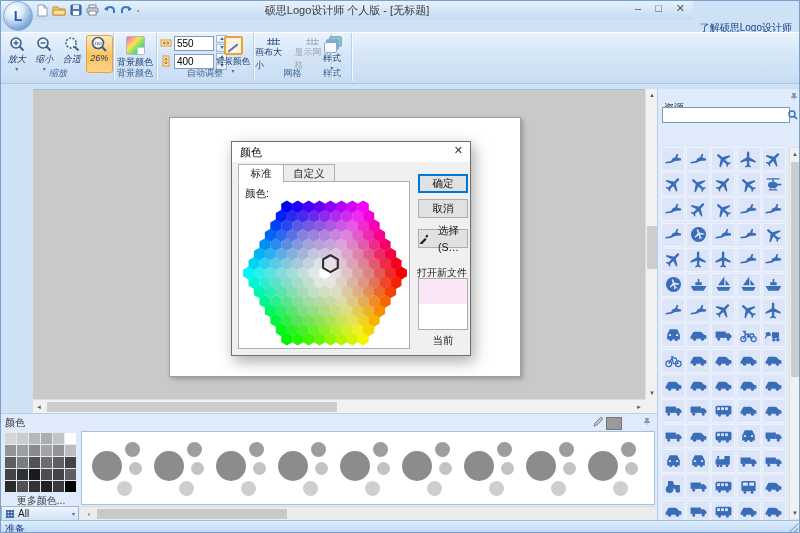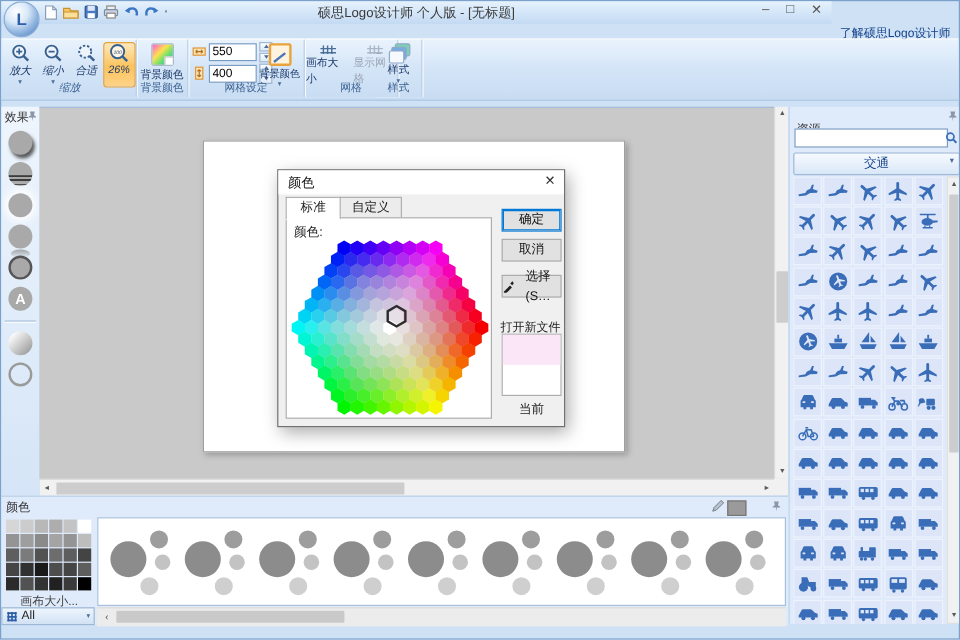--- a/index.html
+++ b/index.html
@@ -383,21 +383,21 @@
             <span class="spinbtn">
               <i class="tri-dn"></i>
             </span>
           </span>
       </div>
       <div class="rbtn" style="position:absolute;right:1px;top:2px;width:36px;font-size:8.5px;">
         <span class="autoicon"></span>
         <span>背景颜色</span>
           <span class="ddarrow">▾</span>
       </div>
-      <div class="rgroup-label">网格设定</div>
+      <div class="rgroup-label">自动调整</div>
     </div>
 
     <div class="rgroup" style="left:253px;width:77px;">
       <div class="rbtns" style="justify-content:center;gap:2px;">
         <div class="rbtn" style="width:36px;">
           <svg width="16" height="16">
               <path d="M2 4.5h13M2 8h13M2 11.5h13M4.5 2v13M8 2v13M11.5 2v13" stroke="#4d6d99" stroke-width="1.2"></path>
             </svg>
           <span>画布大小</span>
         </div>
@@ -421,37 +421,20 @@
             <i style="left:0;top:6px;width:11px;height:9px;background:#f6fafe;"></i>
           </span>
           <span>样式</span>
             <span class="ddarrow">▾</span>
         </div>
       </div>
       <div class="rgroup-label">样式</div>
     </div>
   </div>
 
-  <div id="effects-panel" class="abs">
-    <div id="effects-title" class="panel-hd">效果</div>
-    <svg class="pin" style="right:2px;top:3px;" width="8" height="9">
-        <path d="M2 1h4l-.7 3 1.7 1v1H4.4L4 9l-.4-3H1V5l1.7-1Z" fill="#8a97a8"></path>
-      </svg>
-    <div id="effects-list">
-        <div class="eff eff-shadow"></div>
-        <div class="eff eff-blur"></div>
-        <div class="eff eff-glow"></div>
-        <div class="eff eff-reflection"></div>
-        <div class="eff eff-outline"></div>
-        <div class="eff eff-texta">A</div>
-        <div class="eff-divider"></div>
-        <div class="eff eff-gradient"></div>
-        <div class="eff eff-ring"></div>
-      </div>
-  </div>
 
   <div id="canvas-view" class="abs">
     <div id="page" class="abs"></div>
   </div>
   <div id="vscroll" class="abs sb">
     <div class="sb-btn" style="top:0;">▲</div>
     <div class="sb-thumb" style="left:1px;width:10px;top:137px;height:43px;"></div>
     <div class="sb-btn" style="bottom:0;">▼</div>
   </div>
   <div id="hscroll" class="abs sb">
@@ -664,24 +647,20 @@
     <svg class="pin" style="right:3px;top:3px;" width="8" height="9">
         <path d="M2 1h4l-.7 3 1.7 1v1H4.4L4 9l-.4-3H1V5l1.7-1Z" fill="#8a97a8"></path>
       </svg>
     <input id="res-search" value="" style="">
     <div id="res-search-btn">
       <svg width="10" height="10">
           <circle cx="4" cy="4" r="3" fill="none" stroke="#3a6db8" stroke-width="1.4"></circle>
           <path d="M6.2 6.2 9 9" stroke="#3a6db8" stroke-width="1.6"></path>
         </svg>
     </div>
-    <div id="res-dd">
-      <span>交通</span>
-      <span class="ddarrow">▾</span>
-    </div>
     <div id="res-grid">
         <div class="res-cell">
           <svg class="ric" viewBox="0 0 24 24">
             <use href="#i-planeside"></use>
           </svg>
         </div>
         <div class="res-cell">
           <svg class="ric" viewBox="0 0 24 24">
             <use href="#i-planeside"></use>
           </svg>
@@ -1093,21 +1072,21 @@
         <div class="sw" style="background: rgb(77, 77, 77);"></div>
         <div class="sw" style="background: rgb(69, 69, 69);"></div>
         <div class="sw" style="background: rgb(94, 94, 94);"></div>
         <div class="sw" style="background: rgb(43, 43, 43);"></div>
         <div class="sw" style="background: rgb(82, 82, 82);"></div>
         <div class="sw" style="background: rgb(51, 51, 51);"></div>
         <div class="sw" style="background: rgb(33, 33, 33);"></div>
         <div class="sw" style="background: rgb(58, 58, 58);"></div>
         <div class="sw" style="background: rgb(0, 0, 0);"></div>
       </div>
-    <div id="more-colors">画布大小...</div>
+    <div id="more-colors">更多颜色...</div>
     <div id="scheme-strip">
         <div class="cluster">
           <i style="left:0;top:13px;width:30px;height:30px;background:#8c8c8c"></i>
           <i style="left:33px;top:4px;width:15px;height:15px;background:#9d9d9d"></i>
           <i style="left:37px;top:24px;width:13px;height:13px;background:#c3c3c3"></i>
           <i style="left:25px;top:43px;width:15px;height:15px;background:#cfcfcf"></i>
         </div>
         <div class="cluster">
           <i style="left:0;top:13px;width:30px;height:30px;background:#8c8c8c"></i>
           <i style="left:33px;top:4px;width:15px;height:15px;background:#9d9d9d"></i>
@@ -1163,13 +1142,17 @@
         </svg>
       <span>All</span>
       <span class="ddarrow">▾</span>
     </div>
     <div id="hscroll2">
       <div class="sb-btn" style="left:2px;line-height:15px;color:#555;font-size:8px;">‹</div>
       <div class="sb-thumb" style="top:2px;height:10px;left:16px;width:190px;background:#c9c9c9;"></div>
     </div>
   </div>
 
+  <div id="statusbar" class="abs">
+    <div id="status-text">准备</div>
+    <div id="grip"></div>
+  </div>
 </div>
 
 </body></html>

